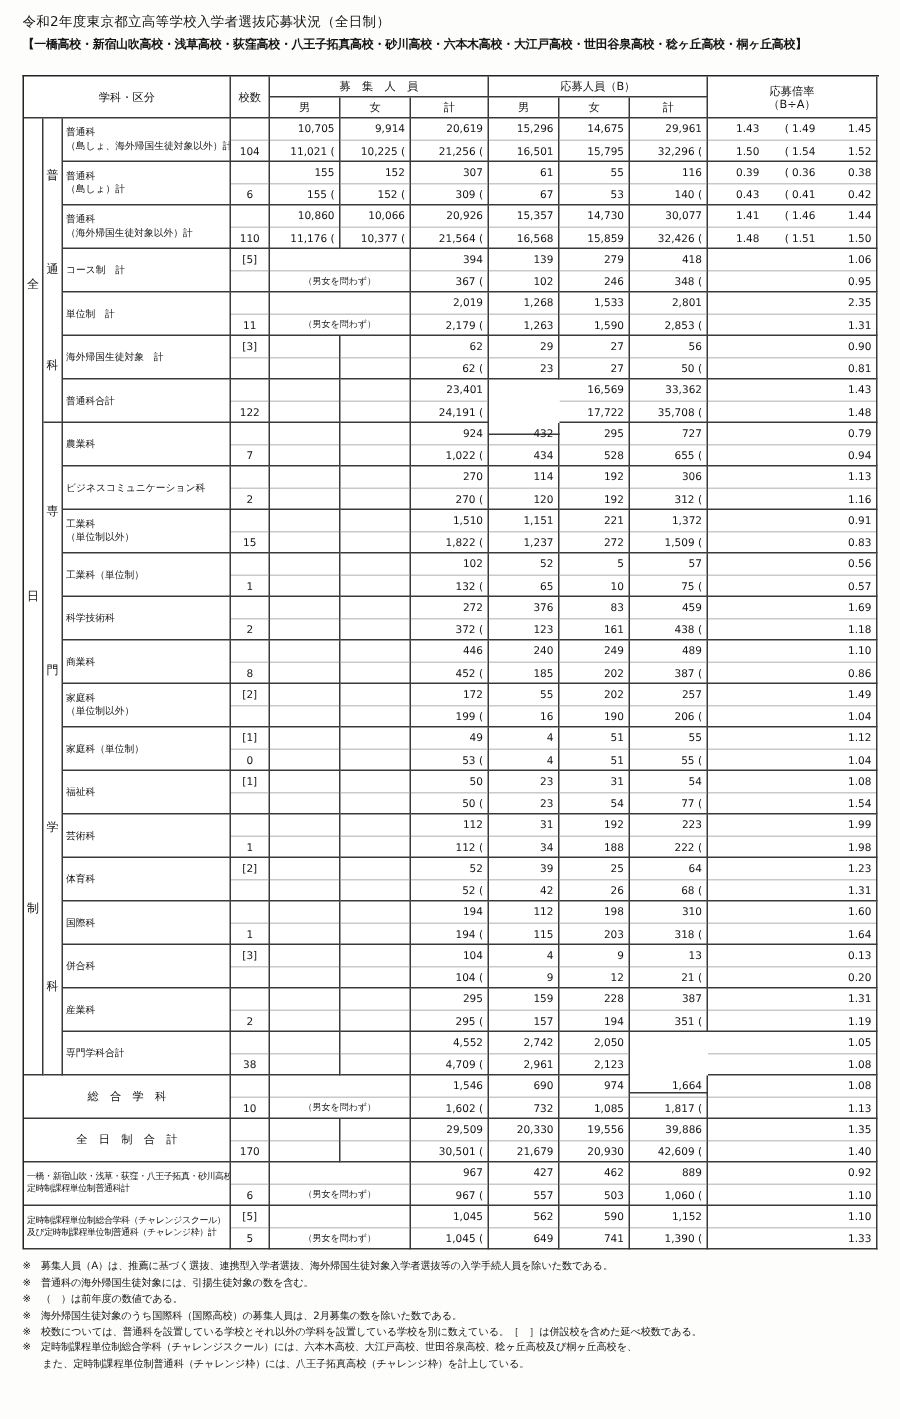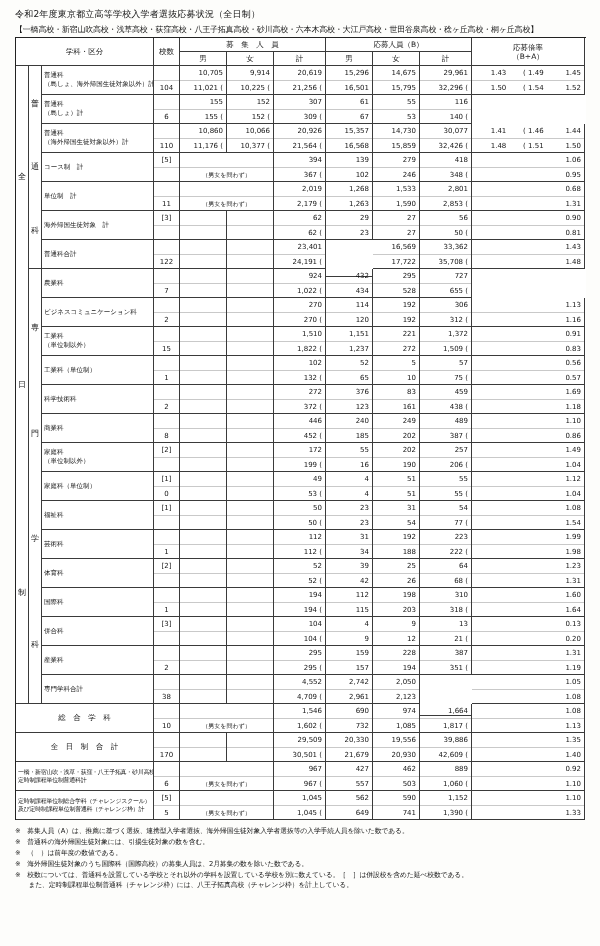--- a/index.html
+++ b/index.html
@@ -1,20 +1,20 @@
 <!DOCTYPE html>
 <html><head>
 <meta charset="utf-8">
 <style>
   * { box-sizing: border-box; margin: 0; padding: 0; }
   html,body { width: 600px; background: #fdfdfb; color: #141414;
     font-family: "DejaVu Sans", "Liberation Sans", sans-serif; }
   .page { padding: 8px 14px 10px 15px; }
   .title { font-size: 9px; margin-bottom: 3px; letter-spacing: 0.2px; }
-  .subtitle { font-size: 8px; font-weight: normal; margin-bottom: 2px; letter-spacing: -0.2px; }
+  .subtitle { font-size: 8px; font-weight: bold; margin-bottom: 15px; letter-spacing: -0.2px; }
 
   .grid { display: grid;
     grid-template-columns: 13px 13px 112px 26px 47px 47px 52px 47px 47px 52px 113px;
     grid-template-rows: 14px 14px repeat(26, 29px);
     border-top: 1.5px solid #222; border-left: 1.5px solid #222;
     width: 571px; background: #fff; }
   .grid > div { border-right: 1px solid #3a3a3a; border-bottom: 1px solid #3a3a3a; overflow: hidden; }
 
   .hc { display: flex; flex-direction: column; align-items: center; justify-content: center;
     font-size: 7.5px; text-align: center; line-height: 1.2; }
@@ -147,20 +147,32 @@
         <div class="ln b ">67</div>
       </div>
       <div class="pc" style="grid-area: 4 / 9;">
         <div class="ln ">55</div>
         <div class="ln b ">53</div>
       </div>
       <div class="pc" style="grid-area: 4 / 10;">
         <div class="ln ">116</div>
         <div class="ln b ">140 (</div>
       </div>
+      <div class="pc" style="grid-area: 4 / 11;">
+        <div class="ln rln">
+          <span>0.39</span>
+          <span>( 0.36</span>
+          <span>0.38</span>
+        </div>
+        <div class="ln rln b">
+          <span>0.43</span>
+          <span>( 0.41</span>
+          <span>0.42</span>
+        </div>
+      </div>
       <div class="lbl" style="grid-area: 5 / 3;">
         <div class="ll">普通科</div>
         <div class="ll">（海外帰国生徒対象以外）計</div>
       </div>
       <div class="pc" style="grid-area: 5 / 4;">
         <div class="ln cc"></div>
         <div class="ln b cc">110</div>
       </div>
       <div class="pc" style="grid-area: 5 / 5;">
         <div class="ln ">10,860</div>
@@ -261,21 +273,21 @@
         <div class="ln b ">1,590</div>
       </div>
       <div class="pc" style="grid-area: 7 / 10;">
         <div class="ln ">2,801</div>
         <div class="ln b ">2,853 (</div>
       </div>
       <div class="pc" style="grid-area: 7 / 11;">
         <div class="ln rln">
           <span></span>
           <span></span>
-          <span>0.68</span>
+          <span>2.35</span>
         </div>
         <div class="ln rln b">
           <span></span>
           <span></span>
           <span>1.31</span>
         </div>
       </div>
       <div class="lbl" style="grid-area: 8 / 3;">
         <div class="ll">海外帰国生徒対象　計</div>
       </div>
@@ -385,20 +397,32 @@
         <div class="ln ">432</div>
         <div class="ln b ">434</div>
       </div>
       <div class="pc" style="grid-area: 10 / 9;">
         <div class="ln ">295</div>
         <div class="ln b ">528</div>
       </div>
       <div class="pc" style="grid-area: 10 / 10;">
         <div class="ln ">727</div>
         <div class="ln b ">655 (</div>
+      </div>
+      <div class="pc" style="grid-area: 10 / 11;">
+        <div class="ln rln">
+          <span></span>
+          <span></span>
+          <span>0.79</span>
+        </div>
+        <div class="ln rln b">
+          <span></span>
+          <span></span>
+          <span>0.94</span>
+        </div>
       </div>
       <div class="lbl" style="grid-area: 11 / 3;">
         <div class="ll">ビジネスコミュニケーション科</div>
       </div>
       <div class="pc" style="grid-area: 11 / 4;">
         <div class="ln cc"></div>
         <div class="ln b cc">2</div>
       </div>
       <div class="pc" style="grid-area: 11 / 5;">
         <div class="ln "></div>
@@ -1160,15 +1184,16 @@
         </div>
       </div>
     </div>
 
   <div class="notes">
     <div>※　募集人員（A）は、推薦に基づく選抜、連携型入学者選抜、海外帰国生徒対象入学者選抜等の入学手続人員を除いた数である。</div>
     <div>※　普通科の海外帰国生徒対象には、引揚生徒対象の数を含む。</div>
     <div>※　（　）は前年度の数値である。</div>
     <div>※　海外帰国生徒対象のうち国際科（国際高校）の募集人員は、2月募集の数を除いた数である。</div>
     <div>※　校数については、普通科を設置している学校とそれ以外の学科を設置している学校を別に数えている。［　］は併設校を含めた延べ校数である。</div>
+    <div>※　定時制課程単位制総合学科（チャレンジスクール）には、六本木高校、大江戸高校、世田谷泉高校、稔ヶ丘高校及び桐ヶ丘高校を、</div>
     <div>　　また、定時制課程単位制普通科（チャレンジ枠）には、八王子拓真高校（チャレンジ枠）を計上している。</div>
   </div>
 </div>
 
 </body></html>

